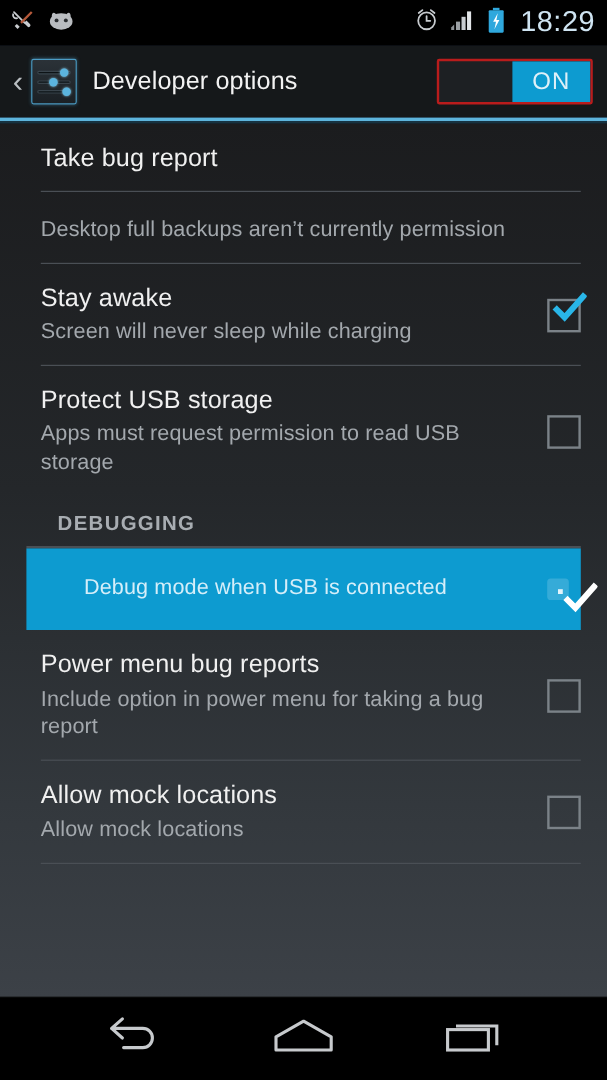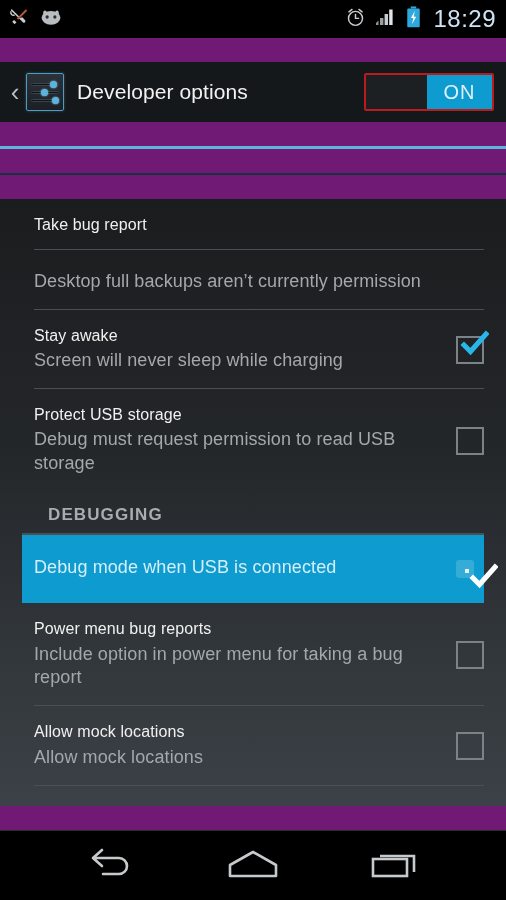--- a/index.html
+++ b/index.html
@@ -5,22 +5,22 @@
   * { margin:0; padding:0; box-sizing:border-box; }
   html, body {
     width:506px; height:900px;
     background:#000;
     font-family:"Liberation Sans", sans-serif;
     overflow:hidden;
   }
   #screen {
     position:relative;
     width:506px; height:900px;
-    background:#701a75;
-    display:flex; flex-direction:column;gap:24px;
+    background:#0f172a;
+    display:flex; flex-direction:column;
   }
 
   
   .status-bar {
     height:38px;
     background:#000000;
     display:flex; align-items:center;
     padding:0 10px 0 8px;
     flex:0 0 38px;
   }
@@ -98,21 +98,21 @@
     overflow:hidden;
     position:relative;
   }
   .row {
     padding:16px 22px 15px 34px;
     display:flex; align-items:flex-start;
     position:relative;
   }
   .row .texts { flex:1 1 auto; padding-right:10px; }
   .row-title {
-    color:#f0f0f0; font-size:16px; font-weight:400;
+    color:#f0f0f0; font-size:21px; font-weight:400;
     line-height:1.2; letter-spacing:.1px;
   }
   .row-summary {
     color:#a3a8ad; font-size:18px; line-height:1.33;
     margin-top:4px; letter-spacing:.1px;
   }
   .divider {
     height:1px; background:#4a4f55;
     margin:0 22px 0 34px;
   }
@@ -149,21 +149,21 @@
   .section-rule { height:2px; background:#4a5056; margin:0 22px 0 22px; }
 
   
   .row.highlight {
     background:#0d9bd0;
     margin:0 22px;
     padding-left:12px; padding-right:10px;
     padding-top:17px; padding-bottom:17px;
   }
   .row.highlight .row-title { color:#ffffff; }
-  .row.highlight .row-summary { color:#d5eef9; }
+  .row.highlight .row-summary { color:#d5eef9;margin-left:36px; }
   .cb-pressed {
     background:rgba(255,255,255,.17);
     border-radius:3px;
     padding:9px;
   }
   .cb-pressed .cb-box { border-color:#e4f4fc; }
 
   
   .nav-bar {
     flex:0 0 70px; height:70px;
@@ -286,21 +286,21 @@
             <path d="M5 15 L11.5 21.5 L27 4" fill="none" stroke="#29b6e8" stroke-width="5" stroke-linecap="square"></path>
           </svg>
         </span>
       </div>
     </div>
     <div class="divider"></div>
 
     <div class="row">
       <div class="texts">
         <div class="row-title">Protect USB storage</div>
-        <div class="row-summary">Debug must request permission to read USB storage</div>
+        <div class="row-summary">Apps must request permission to read USB storage</div>
       </div>
       <div class="cb-wrap">
         <span class="cb">
           <span class="cb-box"></span>
         </span>
       </div>
     </div>
 
     <div class="section-header">DEBUGGING</div>
     <div class="section-rule"></div>

